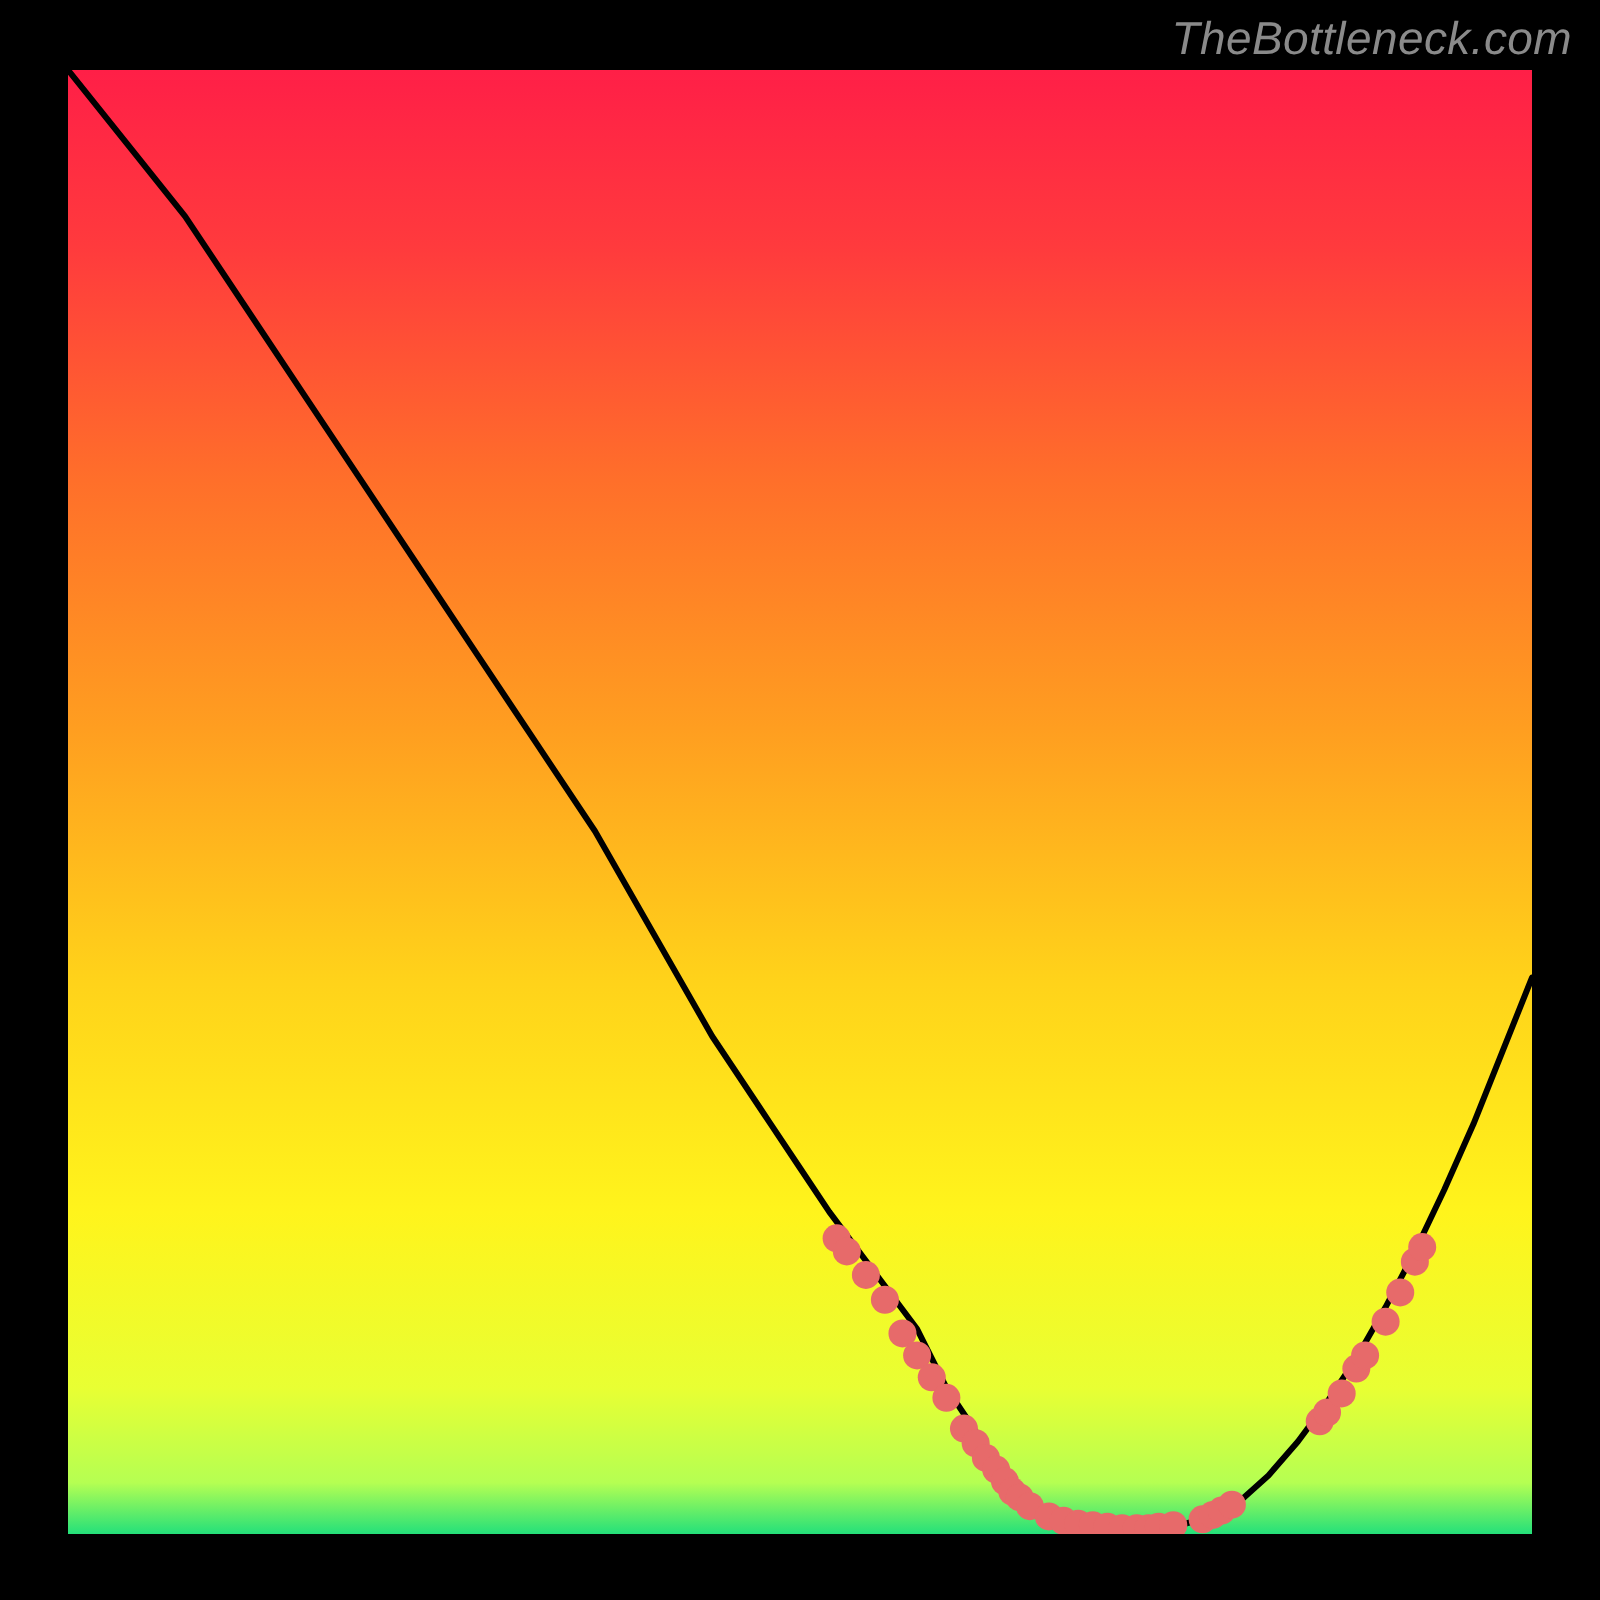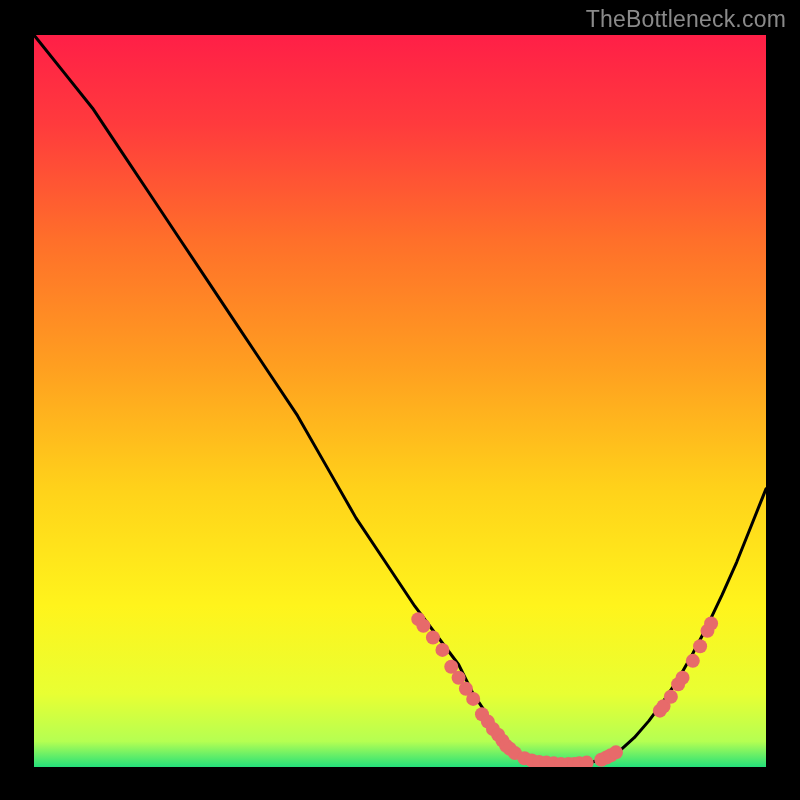--- a/index.html
+++ b/index.html
@@ -9,20 +9,21 @@
     height: 800px;
     background: #000;
     overflow: hidden;
     font-family: -apple-system, BlinkMacSystemFont, "Segoe UI", Arial, sans-serif;
   }
   .stage {
     position: relative;
     width: 800px;
     height: 800px;
     background: #000;
+    font-style: italic;
   }
   .watermark {
     position: absolute;
     top: 6px;
     right: 14px;
     color: #8a8a8a;
     font-size: 23px;
     font-weight: 400;
     letter-spacing: 0.2px;
     z-index: 10;

